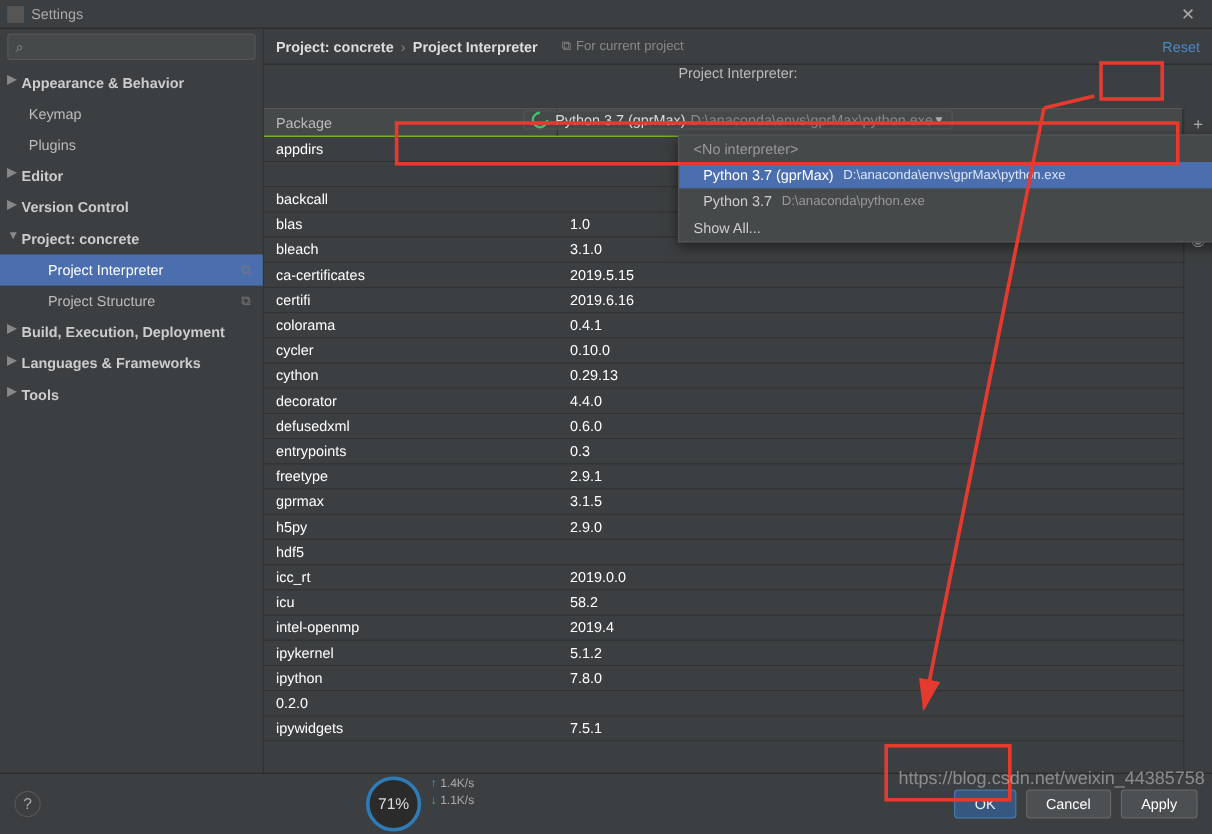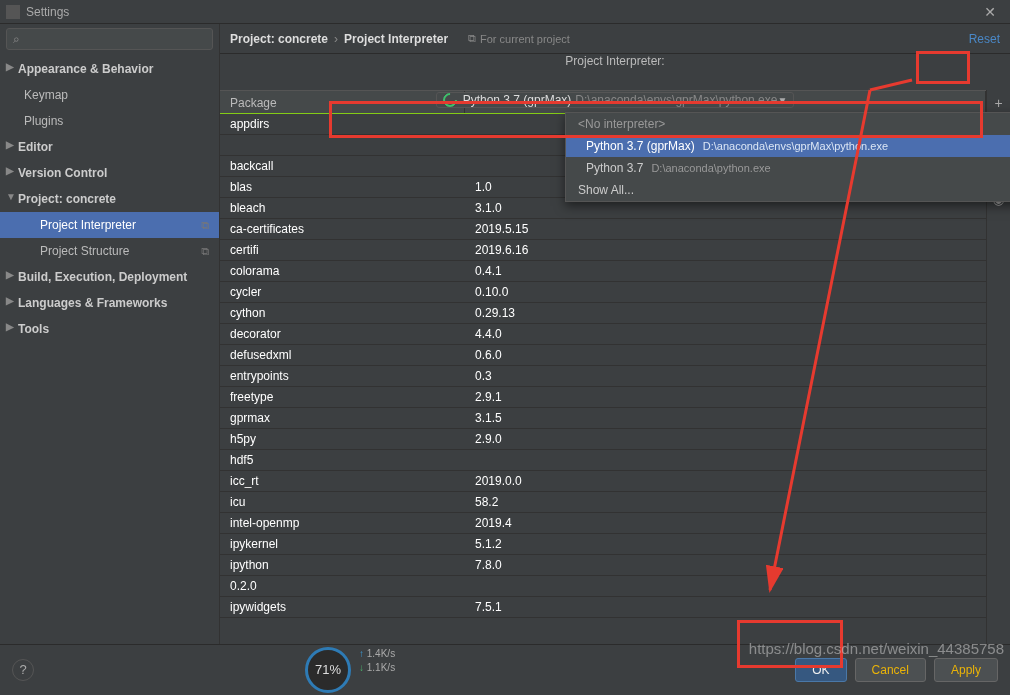--- a/index.html
+++ b/index.html
@@ -49,21 +49,21 @@
   .side-btn { width:18px; height:18px; color:#aaa; display:flex; align-items:center; justify-content:center; font-size:14px; cursor:pointer; }
   .green-circle { width:14px; height:14px; border-radius:50%; border:2px solid #3fbf6b; border-right-color:transparent; transform:rotate(-45deg); }
   .footer { height:50px; border-top:1px solid #2b2b2b; display:flex; align-items:center; padding:0 12px; gap:8px; position:relative; }
   .help-btn { width:22px; height:22px; border-radius:50%; border:1px solid #555; color:#aaa; display:flex; align-items:center; justify-content:center; font-size:13px; cursor:pointer; }
   .speed-widget { position:absolute; left:305px; display:flex; align-items:flex-start; gap:8px; }
   .speed-circle { width:46px; height:46px; border-radius:50%; border:3px solid #2e7bb5; display:flex; align-items:center; justify-content:center; color:#ddd; font-size:13px; background:#2b2b2b; }
   .speed-nums { font-size:10px; color:#aaa; line-height:14px; }
   .speed-nums .up::before { content:"↑ "; color:#3a9bd6; }
   .speed-nums .dn::before { content:"↓ "; color:#4bb06b; }
   .dlg-buttons { margin-left:auto; display:flex; gap:8px; }
-  .btn { height:24px; padding:0 16px; background:#4c5052; border:1px solid #666; color:#eab308; border-radius:3px; cursor:pointer; line-height:22px; }
+  .btn { height:24px; padding:0 16px; background:#4c5052; border:1px solid #666; color:#ffffff; border-radius:3px; cursor:pointer; line-height:22px; }
   .btn.primary { background:#365880; border-color:#4a78a8; color:#eee; }
   
   .dropdown { position:absolute; left:345px; top:88px; width:625px; background:#45494a; border:1px solid #555; box-shadow:0 4px 10px rgba(0,0,0,.5); z-index:50; }
   .dd-item { padding:4px 12px; color:#ccc; display:flex; align-items:center; gap:8px; cursor:pointer; }
   .dd-item.hover { background:#4b6eaf; color:#fff; }
   .dd-item .path { color:#999; font-size:11px; }
   .dd-item.hover .path { color:#dbe6f5; }
   .dd-sep-title { padding:4px 12px; color:#999; font-style:normal; }
   
   .anno { position:absolute; border:3px solid #e63a2f; z-index:100; pointer-events:none; }

